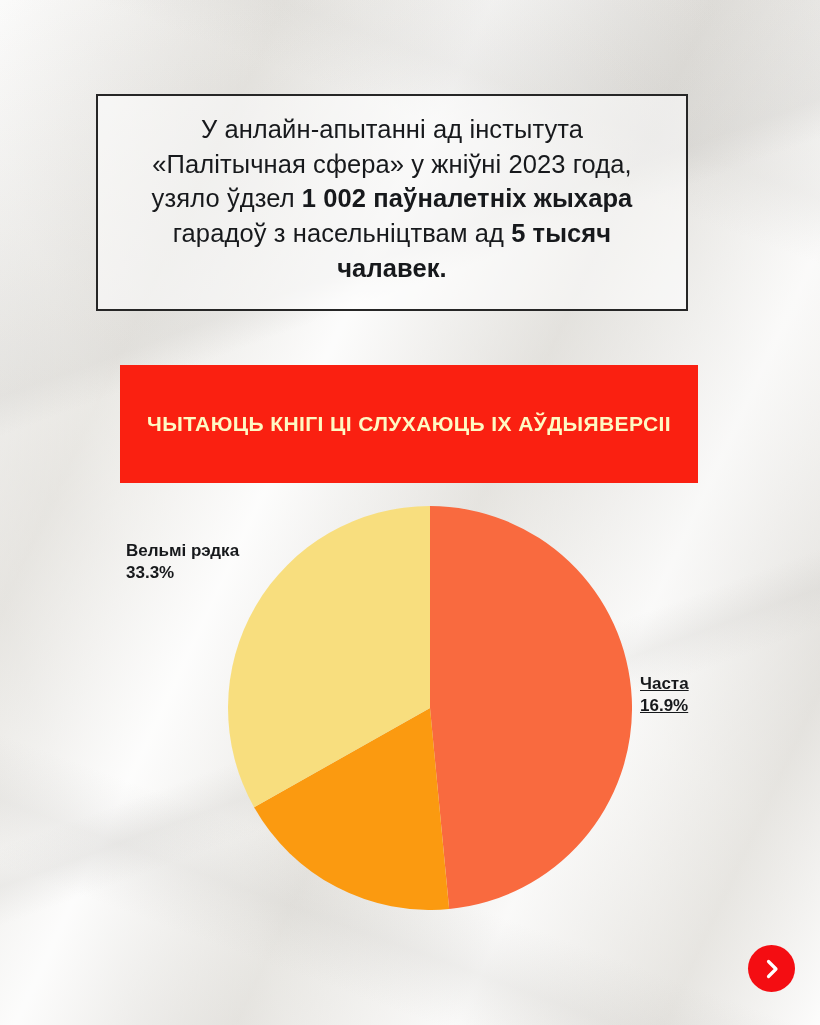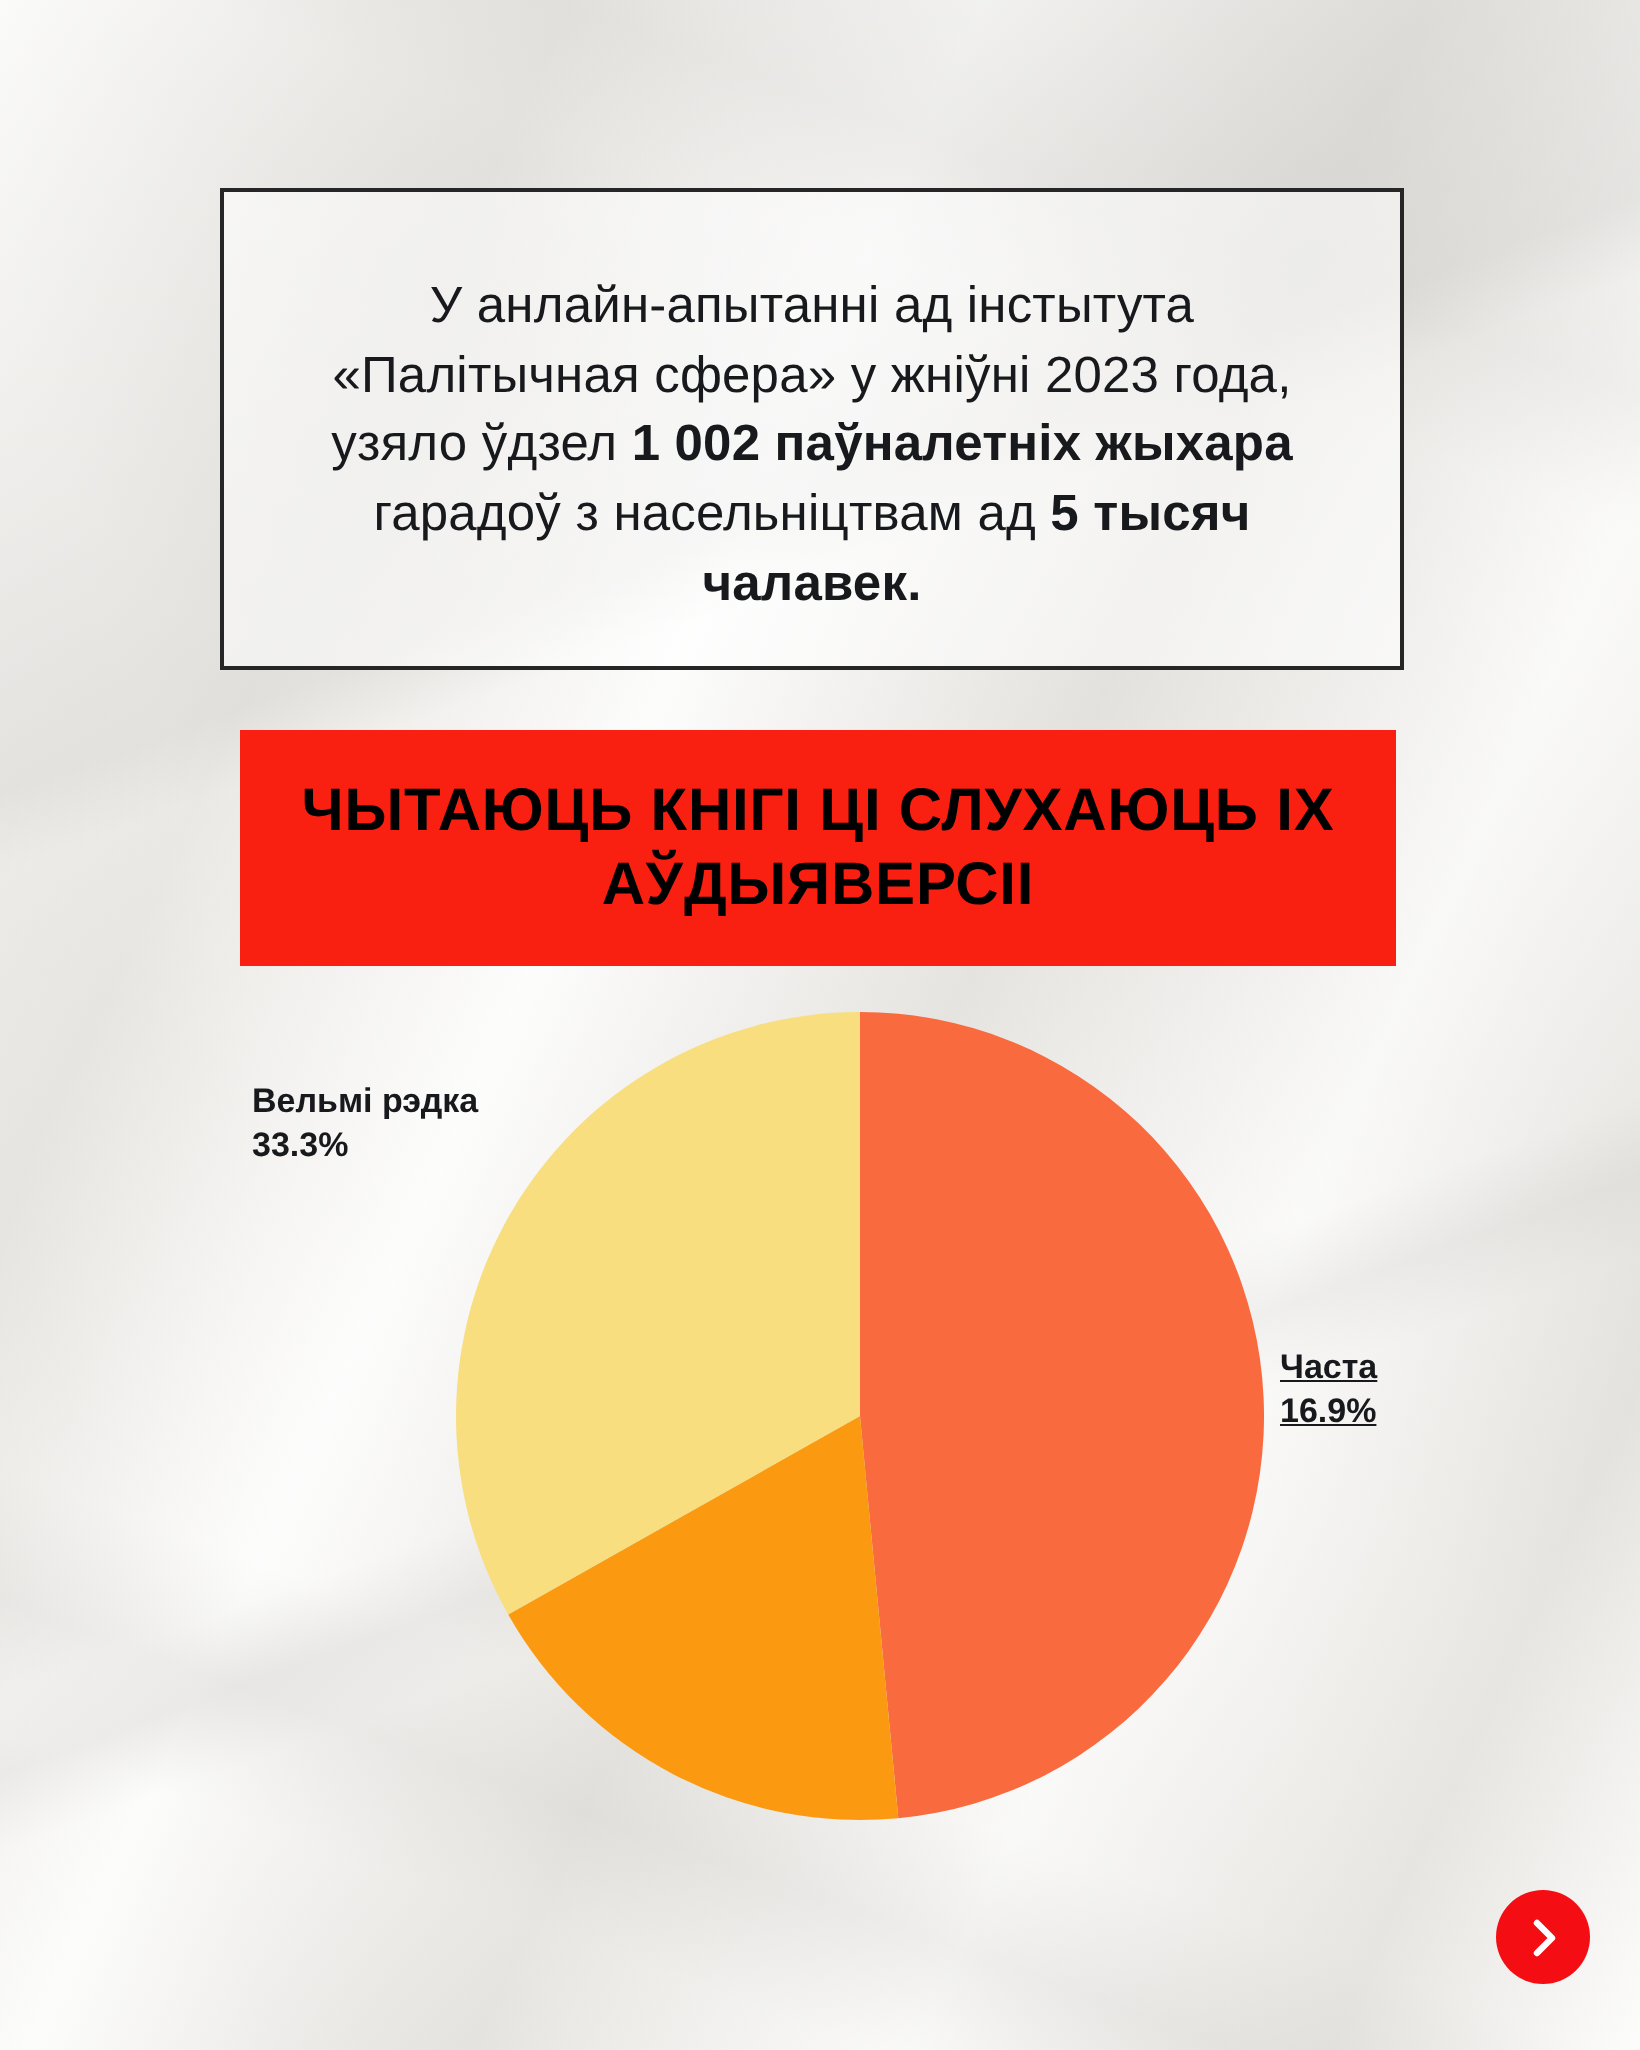--- a/index.html
+++ b/index.html
@@ -35,27 +35,27 @@
   }
 
   .content {
     position: absolute;
     inset: 0;
   }
 
   
   .intro-box {
     position: absolute;
-    left: 110px;
+    left: 96px;
     top: 94px;
     width: 592px;
     box-sizing: border-box;
     border: 2px solid #262626;
     background: rgba(255,255,255,0.55);
-    padding: 40px 26px 24px;
+    padding: 16px 26px 24px;
     text-align: center;
   }
   .intro-text {
     font-size: 25.5px;
     line-height: 1.36;
     color: #17191c;
     letter-spacing: 0.1px;
   }
   .intro-text b {
     font-weight: bold;
@@ -69,23 +69,23 @@
     width: 578px;
     height: 118px;
     background: #fa2011;
     display: flex;
     align-items: center;
     justify-content: center;
     box-sizing: border-box;
     padding: 0 18px;
   }
   .title-text {
-    color: #000000;
+    color: #fef9c3;
     font-weight: bold;
-    font-size: 30px;
+    font-size: 21px;
     line-height: 1.25;
     text-align: center;
     letter-spacing: 0.4px;
     text-transform: uppercase;
   }
 
   
   .chart-wrap {
     position: absolute;
     left: 0;

